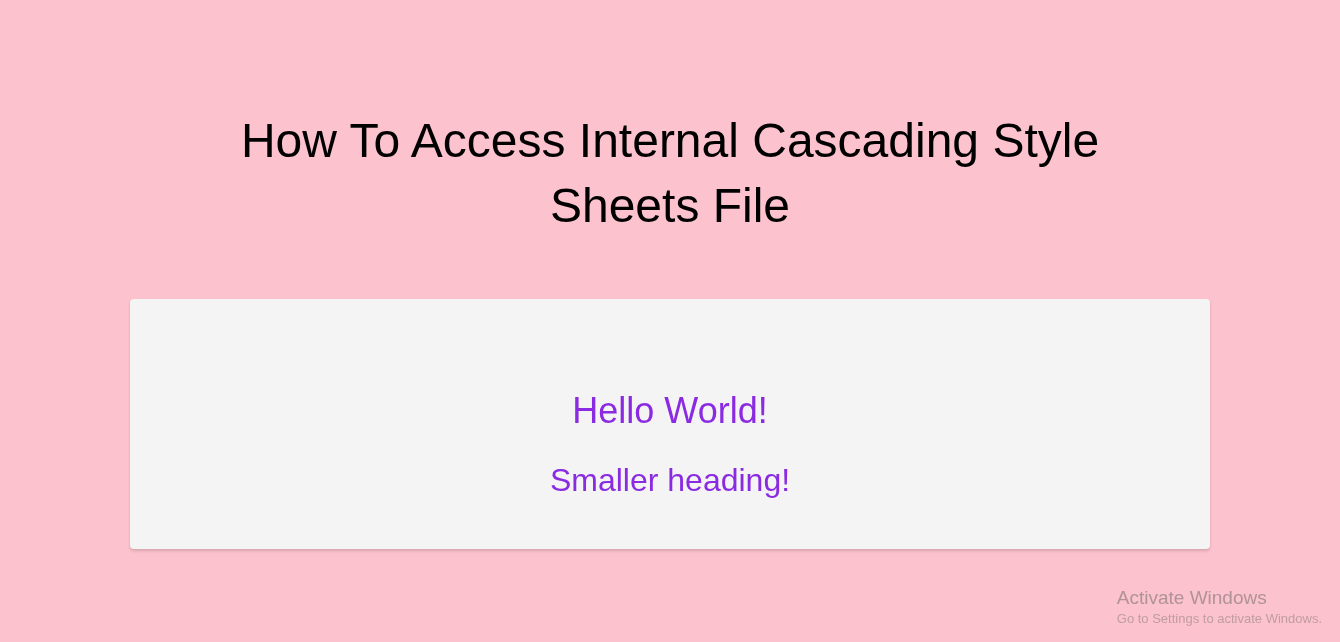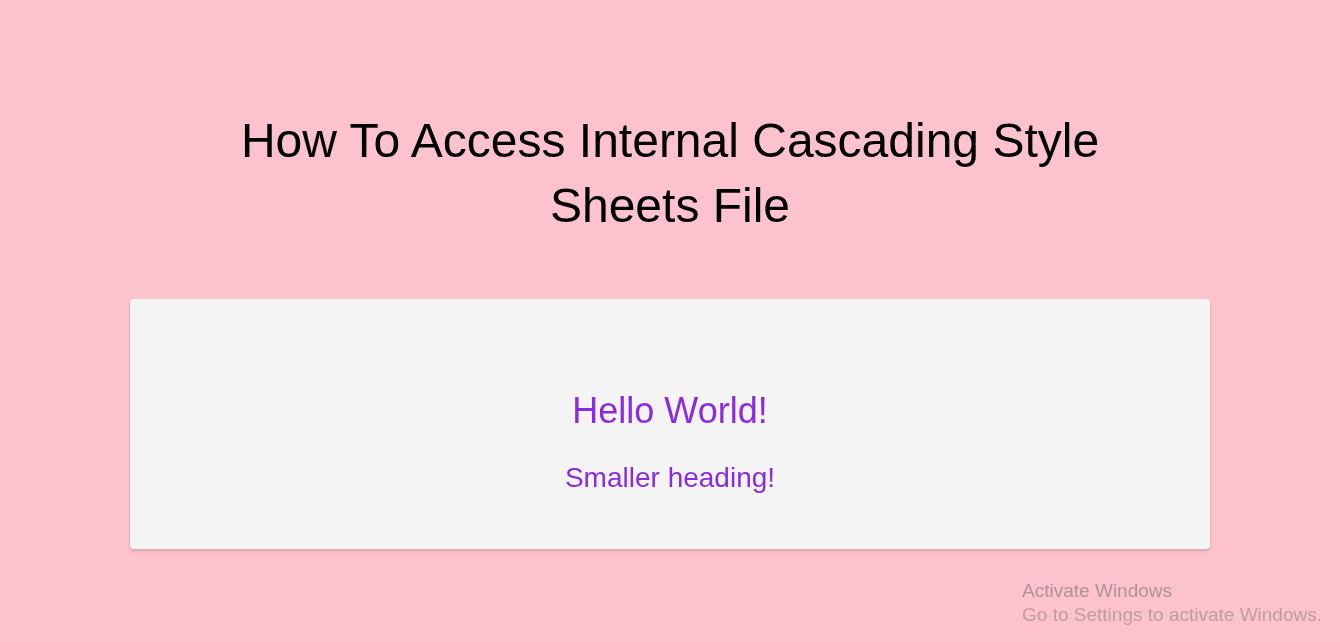--- a/index.html
+++ b/index.html
@@ -36,38 +36,38 @@
       padding-top: 91px;
     }
     .content-heading {
       color: #8a2be2;
       font-size: 36px;
       font-weight: 400;
       margin-bottom: 30px;
     }
     .content-subheading {
       color: #8a2be2;
-      font-size: 28px;
+      font-size: 32px;
       font-weight: 400;
     }
     .watermark {
       position: absolute;
       bottom: 16px;
       right: 18px;
       text-align: left;
       color: rgba(100,100,100,0.45);
       font-family: "Segoe UI", Arial, sans-serif;
     }
     .watermark-title {
       font-size: 19px;
       font-weight: 400;
       color: rgba(100,100,100,0.5);
     }
     .watermark-sub {
-      font-size: 19px;
+      font-size: 13px;
       color: rgba(100,100,100,0.4);
       margin-top: 2px;
     }
   </style>
 </head>
 <body>
 
 <h1 class="page-title">How To Access Internal Cascading Style Sheets File</h1>
 
 <div class="content-box">

